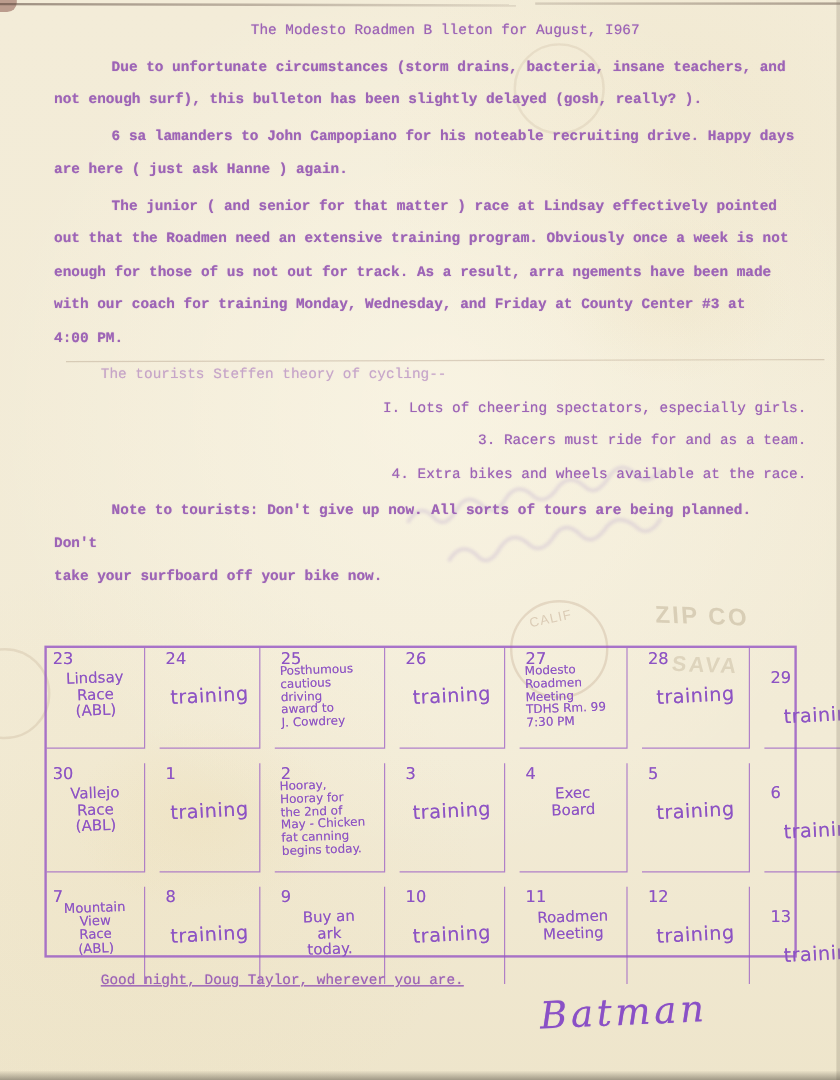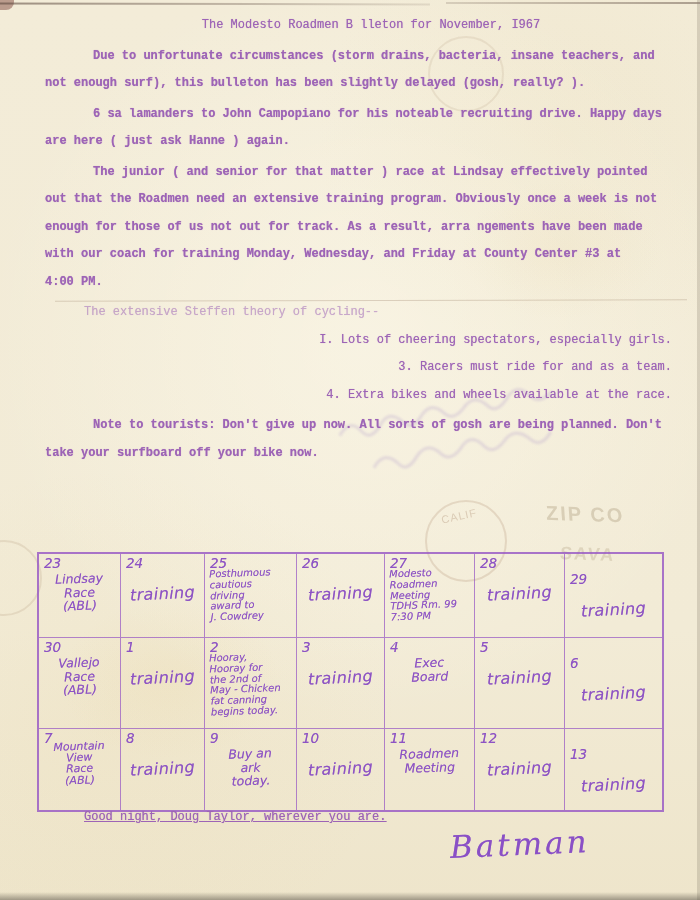--- a/index.html
+++ b/index.html
@@ -17,27 +17,28 @@
     position:absolute;left:42px;top:12px;width:630px;
     font-size:12px;line-height:27.5px;color:#9d64b6;
     text-shadow:0 0 .7px rgba(157,100,182,.75);
   }
   .title{text-align:center;padding-left:28px;white-space:pre-line;}
   .para{margin:3px;white-space:pre-line;text-indent:48px;font-weight:bold;}
   .steffen{padding-left:42px;opacity:.52;white-space:pre-line;}
   .li{padding-left:65px;white-space:pre-line;text-align:right;}
   
   .calendar{
-    position:absolute;left:37px;top:552px;width:623px;height:256px;
+    position:absolute;left:37px;top:538px;width:623px;height:256px;
     display:grid;grid-template-columns:82px 84px 92px 88px 90px 90px 97px;
     grid-template-rows:84px 91px 81px;
     border:2px solid rgba(151,88,196,.82);
-    color:#8d53c4;font-family:"DejaVu Sans", sans-serif;font-style:italic;
+    color:#8d53c4;font-family:"DejaVu Sans", sans-serif;
     text-shadow:0 0 .5px rgba(141,83,196,.6);
     box-sizing:content-box;
+    gap:12px;
   }
   .cell{position:relative;border-right:1.5px solid rgba(151,88,196,.72);border-bottom:1.5px solid rgba(151,88,196,.72);padding:1px 3px;overflow:hidden;}
   .cell.c7{border-right:none;margin-top:16px;}
   .cell.rlast{border-bottom:none;}
   .day{position:absolute;top:1px;left:5px;font-size:13.5px;}
   .note{display:block;white-space:pre-line;margin-top:16px;line-height:1.08;transform:rotate(-2deg);}
   .train .note{font-size:16px;margin-top:30px;text-align:center;transform:rotate(-3deg);letter-spacing:.4px;}
   .med  .note{font-size:12.5px;text-align:center;margin-top:17px;}
   .med2 .note{font-size:11px;text-align:center;margin-top:11px;line-height:1.02;}
   .tiny .note{font-size:10px;margin-top:13px;line-height:1.08;margin-left:2px;}
@@ -85,37 +86,37 @@
     <span class="pm-text">CALIF</span>
   </div>
   <div class="ghost-stamp gs1">ZIP CO</div>
   <div class="ghost-stamp gs2">SAVA</div>
   <svg class="ghost-writing" width="340" height="100" viewBox="0 0 340 100">
     <path d="M10,38 q12,-16 22,-2 q8,12 20,-4 q10,-14 22,0 q8,10 18,-2 q12,-16 24,-2 q8,10 20,-2 q12,-14 24,0 q8,10 20,-4 q12,-16 24,0 q8,10 22,-2" fill="none" stroke="#b7a3cc" stroke-width="3"></path>
     <path d="M40,74 q12,-16 24,-2 q8,12 20,-4 q12,-14 24,0 q8,10 20,-2 q12,-16 24,0 q8,10 20,-2 q12,-14 26,0 q10,12 22,-4" fill="none" stroke="#b7a3cc" stroke-width="3"></path>
   </svg>
 
   <div class="doc">
-    <div class="title">The Modesto Roadmen B lleton for November, I967</div>
+    <div class="title">The Modesto Roadmen B lleton for August, I967</div>
     <p class="para">Due to unfortunate circumstances (storm drains, bacteria, insane teachers, and
 not enough surf), this bulleton has been slightly delayed (gosh, really? ).</p>
     <p class="para">6 sa lamanders to John Campopiano for his noteable recruiting drive. Happy days
 are here ( just ask Hanne ) again.</p>
     <p class="para">The junior ( and senior for that matter ) race at Lindsay effectively pointed
 out that the Roadmen need an extensive training program. Obviously once a week is not
 enough for those of us not out for track. As a result, arra ngements have been made
 with our coach for training Monday, Wednesday, and Friday at County Center #3 at
 4:00 PM.</p>
-    <div class="steffen">The extensive Steffen theory of cycling--</div>
+    <div class="steffen">The tourists Steffen theory of cycling--</div>
     <div>
       <div class="li">I. Lots of cheering spectators, especially girls.</div>
       <div class="li">3. Racers must ride for and as a team.</div>
       <div class="li">4. Extra bikes and wheels available at the race.</div>
     </div>
-    <p class="para">Note to tourists: Don't give up now. All sorts of gosh are being planned. Don't
+    <p class="para">Note to tourists: Don't give up now. All sorts of tours are being planned. Don't
 take your surfboard off your bike now.</p>
   </div>
 
   <div class="calendar">
     <div class="cell med">
         <span class="day">23</span>
         <span class="note">Lindsay
 Race
 (ABL)</span>
       </div>

